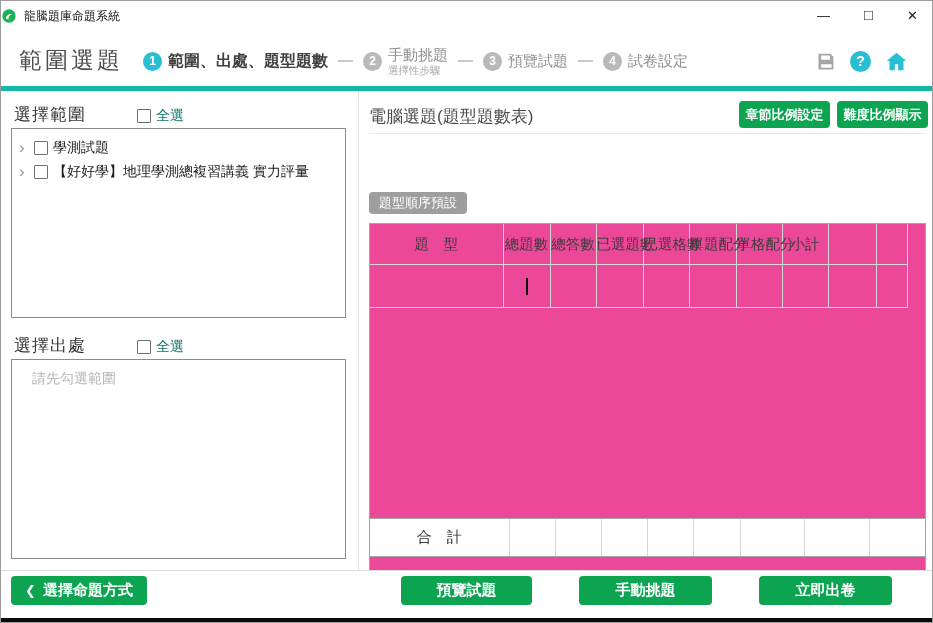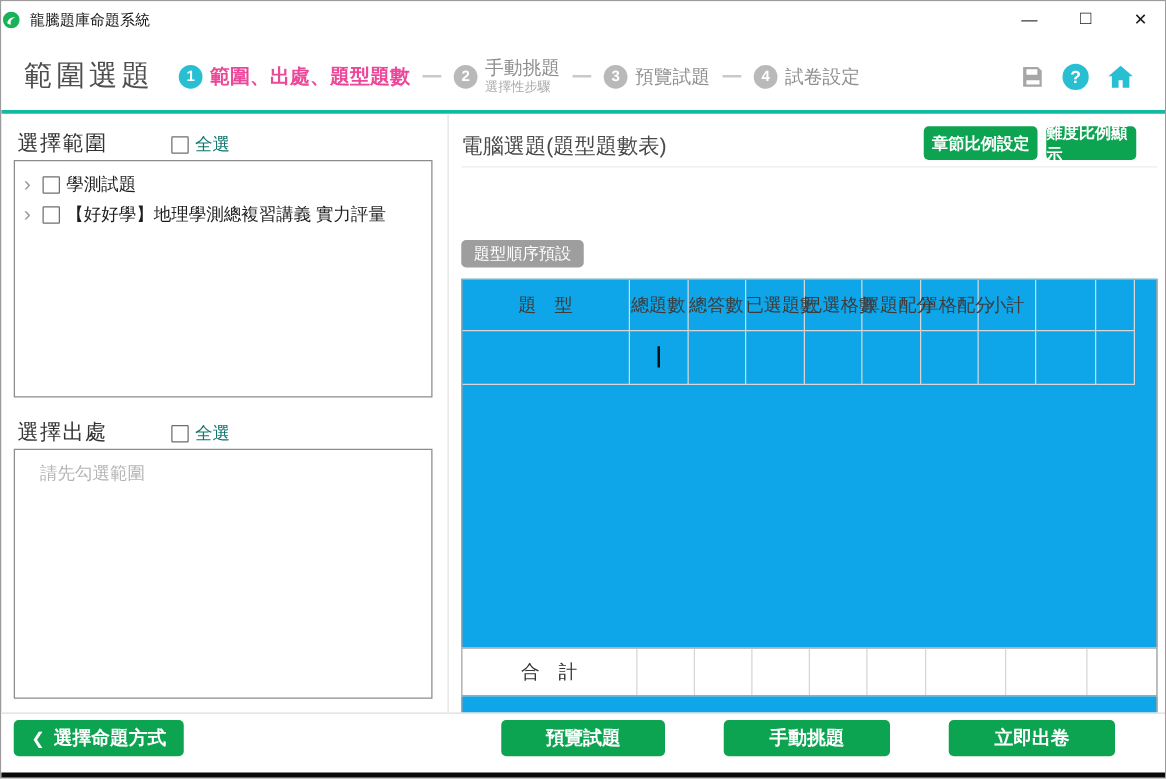--- a/index.html
+++ b/index.html
@@ -8,30 +8,30 @@
        -webkit-font-smoothing:antialiased;}
   
   .titlebar{position:absolute;top:0;left:0;width:100%;height:30px;display:flex;align-items:center;
             box-sizing:border-box;background:#fff;}
   .app-title{font-size:12px;color:#151515;margin-left:7px;}
   .wctrls{position:absolute;right:14px;top:0;height:30px;display:flex;align-items:center;gap:34px;}
   .wctrl{font-size:13px;color:#1a1a1a;line-height:30px;}
   .wctrl.max{font-size:15px;margin-top:-2px;}
   
   .nav{position:absolute;top:30px;left:0;width:100%;height:60px;background:#fff;
-       border-bottom:3px solid #14b8a6;box-sizing:border-box;}
+       border-bottom:5px solid #14b8a6;box-sizing:border-box;}
   .page-title{position:absolute;left:18px;top:14px;font-size:23px;color:#4e4e4e;font-weight:500;
               letter-spacing:3px;}
   .steps{position:absolute;left:142px;top:0;height:60px;display:flex;align-items:center;}
   .step{display:flex;align-items:center;gap:6px;}
   .snum{width:19px;height:19px;border-radius:50%;background:#b9b9b9;color:#fff;font-size:12px;
         font-weight:700;display:flex;align-items:center;justify-content:center;flex-shrink:0;}
   .slabel{color:#8f8f8f;font-size:15px;white-space:nowrap;}
   .step.active .snum{background:#29bfd3;}
-  .step.active .slabel{color:#ec4899;font-size:16px;font-weight:700;}
+  .step.active .slabel{color:#404040;font-size:16px;font-weight:700;}
   .stack{display:flex;flex-direction:column;line-height:1.15;}
   .ssub{color:#ababab;font-size:10.5px;}
   .connector{width:15px;height:2px;background:#c9c9c9;margin:0 10px;flex-shrink:0;}
   .nav-icons{position:absolute;right:24px;top:0;height:60px;display:flex;align-items:center;gap:14px;}
   .help-icon{width:21px;height:21px;border-radius:50%;background:#29bfd3;color:#fff;font-size:14px;
              font-weight:700;display:flex;align-items:center;justify-content:center;}
   
   .sec-title{position:absolute;left:13px;font-size:17px;color:#333;letter-spacing:1px;}
   .select-all{position:absolute;left:136px;display:flex;align-items:center;gap:5px;font-size:14px;
               color:#0f766e;}
@@ -43,26 +43,26 @@
   .tree-row{display:flex;align-items:center;gap:5px;padding:3px 2px;font-size:14px;color:#1d1d1d;}
   .chev{color:#9a9a9a;font-size:17px;line-height:10px;width:10px;flex-shrink:0;}
   .placeholder{color:#b5b5b5;font-size:14px;padding:10px 8px;}
   .vdiv{position:absolute;left:357px;top:90px;width:1px;height:479px;background:#e3e3e3;}
   
   .rp-title{position:absolute;left:368px;top:104px;font-size:17px;color:#4a4a4a;text-align:center;}
   .gbtn{position:absolute;top:100px;height:27px;background:#0ca451;color:#fff;font-size:13px;
         font-weight:600;border-radius:4px;display:flex;align-items:center;justify-content:center;
         box-sizing:border-box;margin-left:16px;}
   #btn-chapter{left:722px;width:91px;}
-  #btn-difficulty{left:820px;width:72px;}
+  #btn-difficulty{left:820px;width:91px;text-align:right;}
   .rp-sep{position:absolute;left:368px;top:132px;width:557px;height:1px;background:#ebebeb;}
   .badge{position:absolute;left:368px;top:191px;height:22px;line-height:22px;padding:0 10px;
          background:#9e9e9e;color:#fff;font-size:13px;border-radius:4px;}
   .table-wrap{position:absolute;left:368px;top:222px;width:557px;height:357px;
-              border:1px solid #a6a6a6;box-sizing:border-box;background:#0ea5e9;}
+              border:1px solid #a6a6a6;box-sizing:border-box;background:#ec4899;}
   table.qtable{border-collapse:collapse;table-layout:fixed;width:537px;}
   .qtable th{height:40px;font-size:14.5px;font-weight:500;color:#3c3c3c;text-align:center;
              white-space:nowrap;overflow:visible;border:1px solid #d6d6d6;padding:0;}
   .qtable td{height:42px;border:1px solid #d6d6d6;padding:0;text-align:center;vertical-align:middle;}
   .qtable tr:first-child th{border-top:none;}
   .qtable th:first-child,.qtable td:first-child{border-left:none;}
   .caret{display:inline-block;width:2px;height:17px;background:#111;vertical-align:middle;}
   .total-wrap{position:absolute;left:368px;top:517px;width:557px;height:39px;
               border:1px solid #a6a6a6;box-sizing:border-box;background:#fff;}
   table.ttable{border-collapse:collapse;table-layout:fixed;width:100%;height:37px;}

